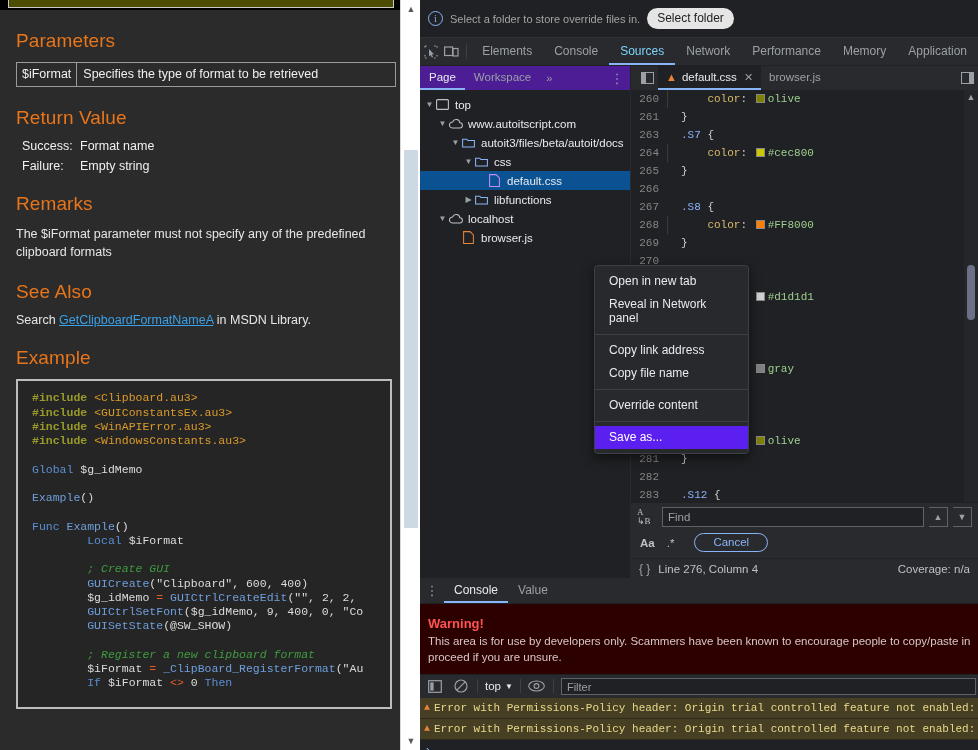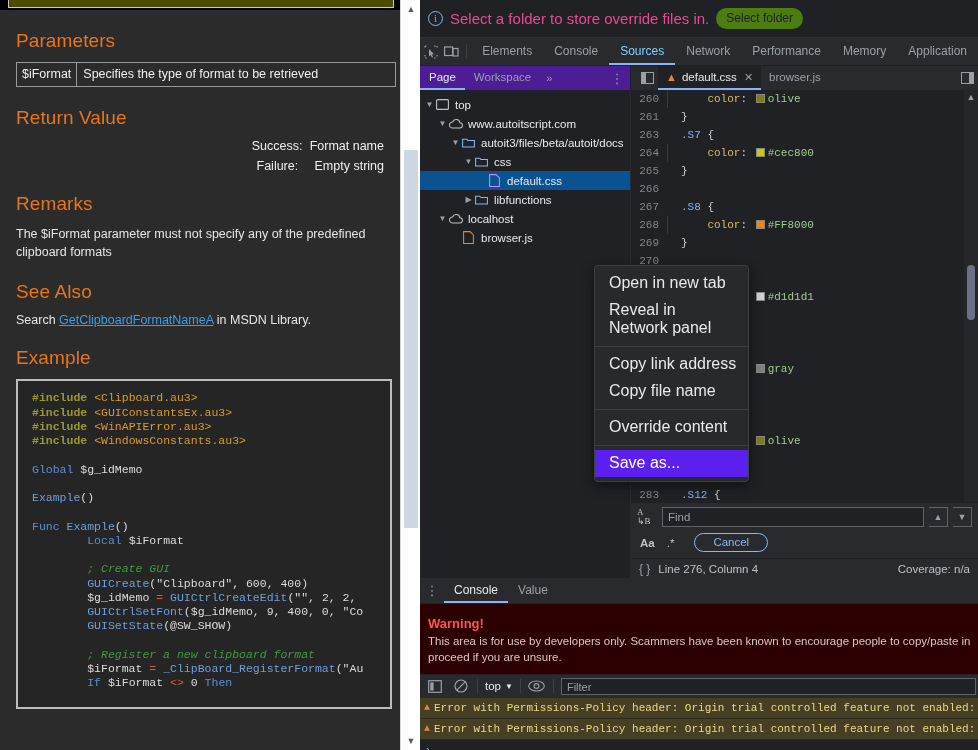--- a/index.html
+++ b/index.html
@@ -36,21 +36,21 @@
   }
   .param-table {
     border:1px solid #9a9a9a; display:flex; width:380px; margin-bottom:6px;
     font-size:12.5px;
   }
   .param-key {
     padding:4px 5px 5px 5px; border-right:1px solid #9a9a9a; color:#f0f0f0;
     white-space:nowrap;
   }
   .param-desc { padding:4px 5px 5px 6px; color:#f0f0f0; }
-  .rv-row { display:flex; margin:3px 0 6px 6px; font-size:12.5px;justify-content:flex-end; }
+  .rv-row { display:flex; margin:3px 0 6px 6px; font-size:12.5px; }
   .rv-label { width:58px; color:#f0f0f0; }
   .rv-val { color:#f0f0f0; }
   .remark-text { color:#e6e6e6; font-size:12.5px; line-height:1.45; max-width:356px; }
   .seealso-text { color:#e6e6e6; font-size:12.5px; }
   .link { color:#3aa0e8; }
   #code-box {
     margin-top:8px; border:2px solid #bdbdbd; background:#252525;
     width:376px; height:330px; overflow:hidden; padding:10px 0 0 0;
   }
   pre.code {
@@ -88,23 +88,23 @@
   
   #infobar {
     height:38px; background:#202124; display:flex; align-items:center;
     padding-left:8px; gap:7px; border-bottom:1px solid #2f3034;
   }
   .info-icon {
     width:15px; height:15px; border:1.3px solid #8ab4f8; border-radius:50%;
     color:#8ab4f8; font-size:10px; line-height:13px; text-align:center;
     font-family:"Liberation Serif",serif; flex:none;
   }
-  #infobar-text { color:#ec4899; font-size:15px;text-align:right; }
+  #infobar-text { color:#a3a3a3; font-size:11px;text-align:right; }
   #select-folder-btn {
-    background:#4d7c0f; color:#202124; border-radius:11px;
+    background:#e5e5e5; color:#202124; border-radius:11px;
     padding:3px 10px 4px 10px; font-size:12px; cursor:pointer;
   }
 
   
   #maintabs {
     height:28px; background:#292a2d; display:flex; align-items:stretch;
     border-bottom:1px solid #202124;
   }
   .tb-icon-btn {
     width:26px; display:flex; align-items:center; justify-content:center;
@@ -246,21 +246,21 @@
   .vsa { position:absolute; left:0; width:14px; height:14px; text-align:center;
          color:#9aa0a6; font-size:9px; line-height:14px;}
 
   
   #ctxmenu {
     position:absolute; left:174px; top:175px; width:155px;
     background:#28292c; border:1px solid #3c4043; border-radius:4px;
     box-shadow:0 4px 12px rgba(0,0,0,.55); padding:4px 0; z-index:50;
   }
   .cmi {
-    padding:4px 10px 5px 14px; color:#e8eaed; font-size:16px; cursor:pointer;
+    padding:4px 10px 5px 14px; color:#e8eaed; font-size:12px; cursor:pointer;
   }
   .cmi.highlight { background:#5b20f0; color:#fff; }
   .cm-sep { height:1px; background:#3c4043; margin:4px 0; }
 
   
   #drawer {
     position:absolute; left:0; top:578px; width:558px; height:172px;
     background:#202124;
   }
   #drawer-tabs {

